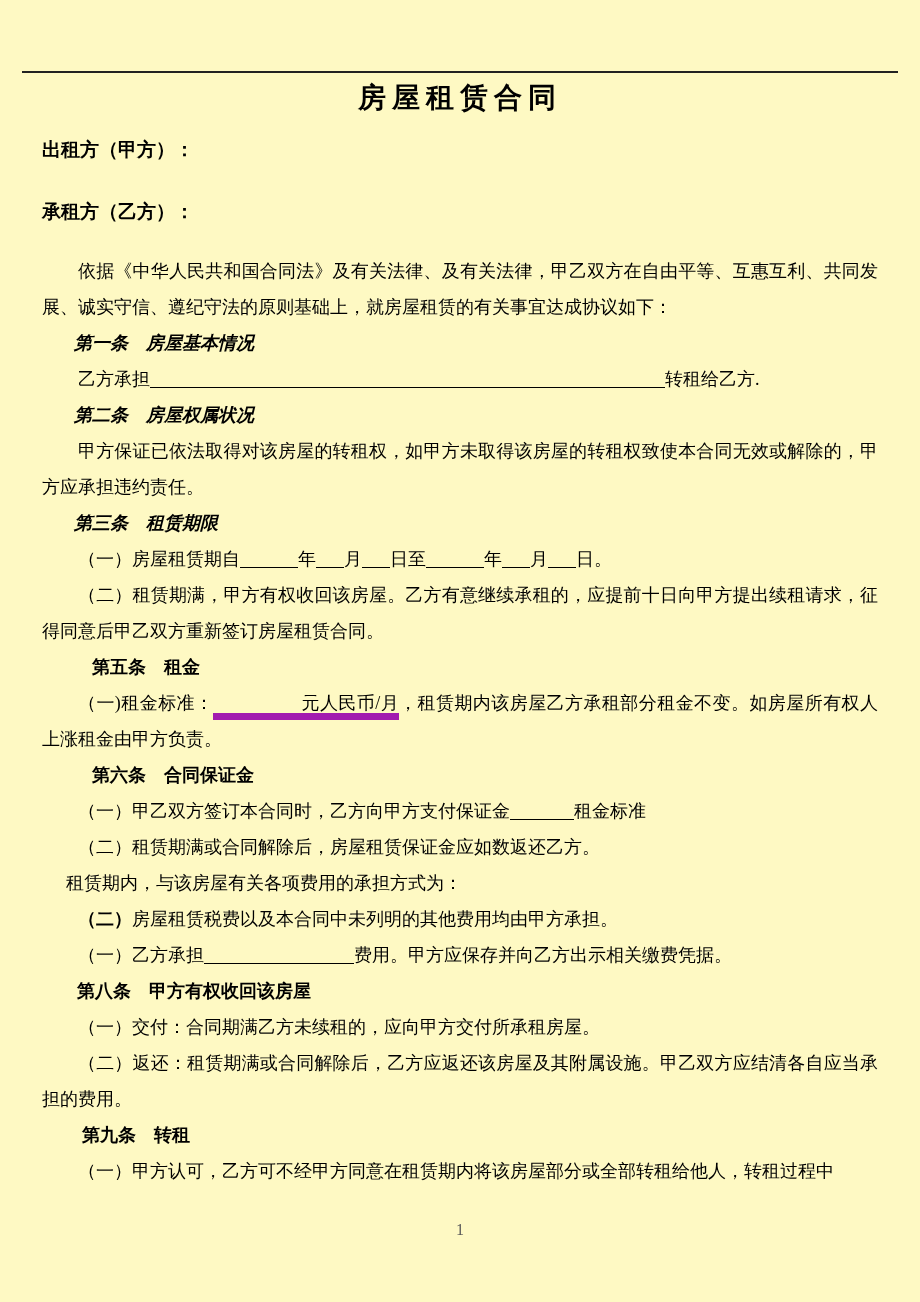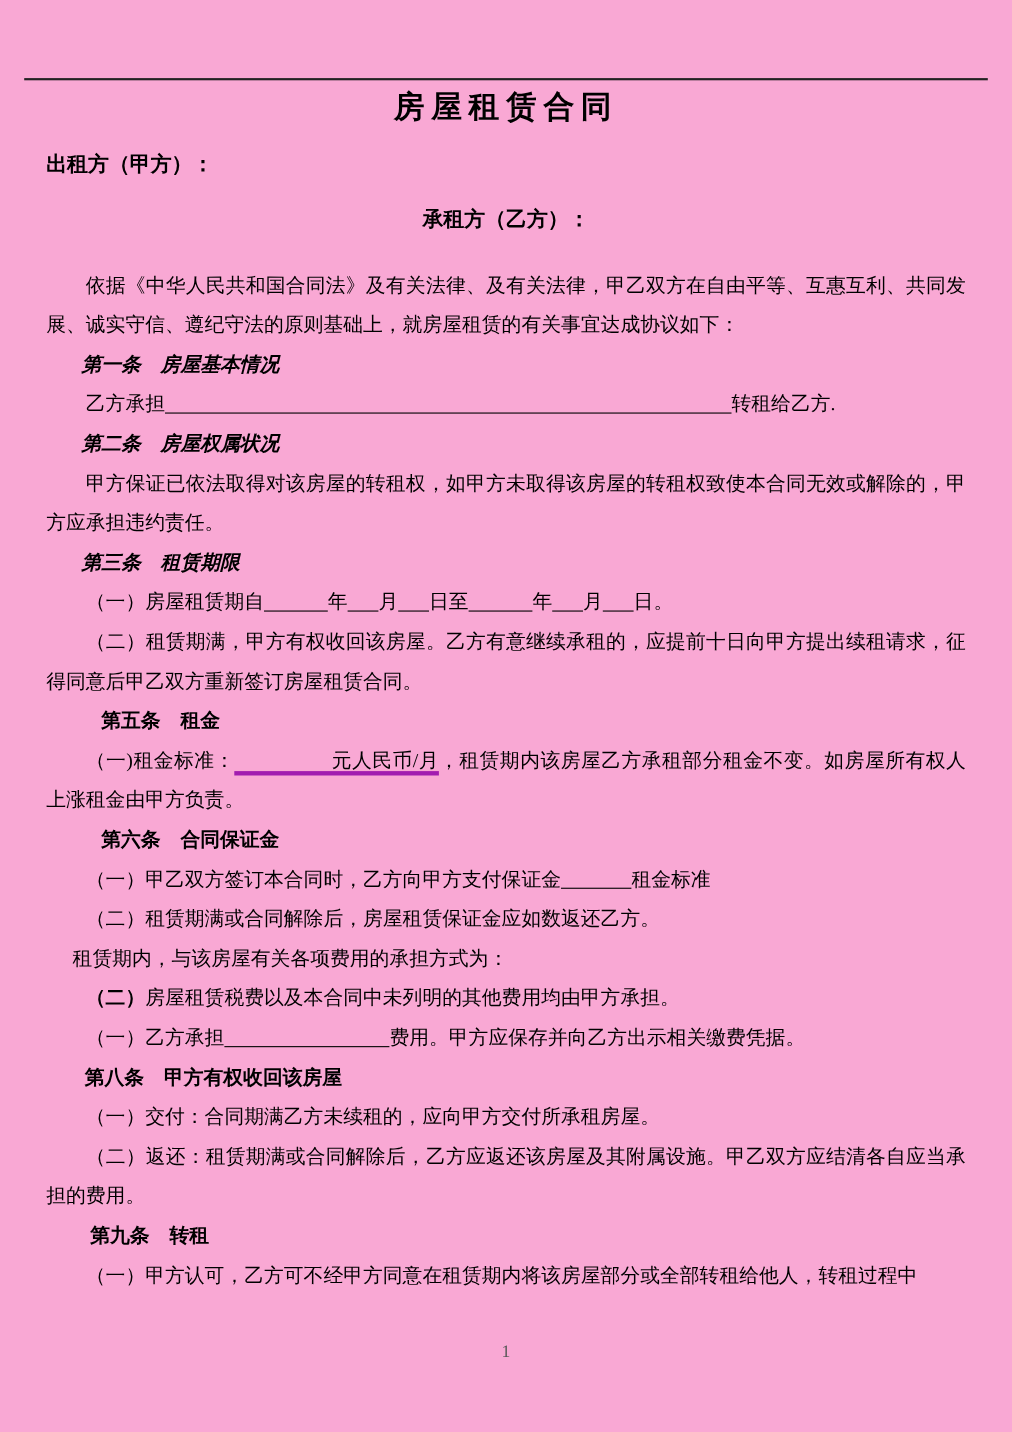--- a/index.html
+++ b/index.html
@@ -1,19 +1,19 @@
 <!DOCTYPE html>
 <html><head>
 <meta charset="utf-8">
 <style>
   html,body{margin:0;padding:0;background:#ffffff;}
   .page{
     position:relative;
     width:920px;height:1302px;
-    background:#f9a8d4;
+    background:#fef9c3;
     font-family:"Liberation Serif", serif;
     color:#000000;
     font-size:18px;
     line-height:36px;
     overflow:hidden;
   }
   .top-rule{
     margin:71px 22px 0 22px;
     border-top:2px solid #222222;
   }
@@ -25,21 +25,21 @@
     text-align:center;
     letter-spacing:6px;
   }
   .content{padding:0 42px;}
   .party{
     margin:13px 0 0 0;
     font-size:19px;
     font-weight:bold;
     line-height:36px;
   }
-  .party.second{margin-top:14px;text-align:center;}
+  .party.second{margin-top:26px;}
   .preamble{
     margin:23px 0 0 0;
     text-indent:36px;
     text-align:justify;
   }
   p{margin:0;}
   .heading{
     font-weight:bold;
     margin:0;
   }
@@ -60,21 +60,21 @@
     border-bottom:1px solid #000000;
     height:18px;
     vertical-align:-3px;
   }
   .w-property{width:515px;}
   .w-year{width:58px;}
   .w-md{width:28px;}
   .w-deposit{width:64px;}
   .w-fee{width:150px;}
   .rent-field{
-    border-bottom:4px solid #a21caf;
+    border-bottom:7px solid #a21caf;
     padding-left:88px;
   }
   .bold{font-weight:bold;}
   .page-number{
     position:absolute;
     left:0;right:0;
     top:1220px;
     text-align:center;
     font-size:16px;
     color:#595959;

